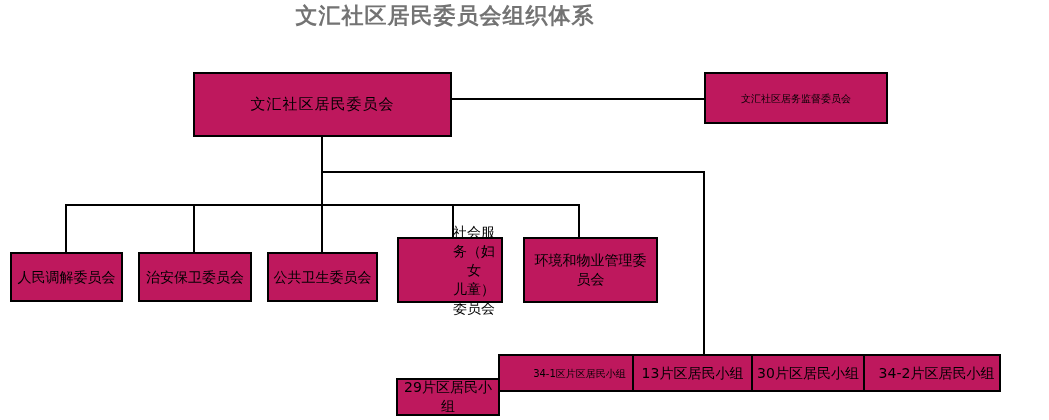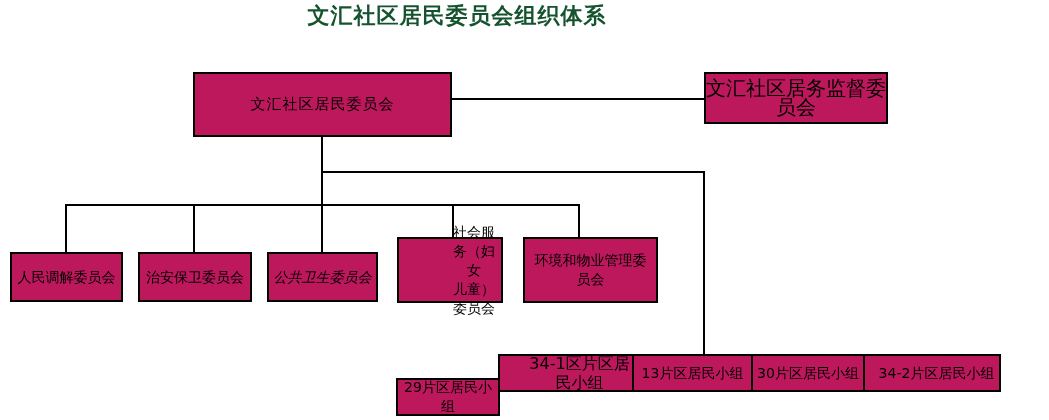--- a/index.html
+++ b/index.html
@@ -8,50 +8,49 @@
     width:1049px;height:420px;
     background:#ffffff;
     font-family:"DejaVu Sans","Liberation Sans",sans-serif;
     overflow:hidden;
   }
   .title{
     position:absolute;left:0;top:4px;width:890px;
     text-align:center;
     font-family:"Liberation Serif","DejaVu Serif",serif;
     font-weight:bold;font-size:22px;line-height:24px;
-    color:#14532d;
+    color:#737373;
     letter-spacing:1px;
-    padding-left:12px;
   }
   .box{
     position:absolute;
     box-sizing:border-box;
     background:#be185d;
     border:2px solid #000000;
     display:flex;align-items:center;justify-content:center;
     text-align:center;
     color:#000000;
   }
   .box .lbl{white-space:pre-line;line-height:19px;font-size:14px;}
   
   .root{left:193px;top:72px;width:259px;height:65px;}
   .root .lbl{font-size:15px;letter-spacing:1px;}
   .supervision{left:704px;top:72px;width:184px;height:52px;}
-  .supervision .lbl{font-size:20px;}
+  .supervision .lbl{font-size:10px;}
   .c1{left:10px;top:252px;width:113px;height:50px;}
   .c2{left:138px;top:252px;width:114px;height:50px;}
-  .c3{left:267px;top:252px;width:111px;height:50px;font-style:italic;}
+  .c3{left:267px;top:252px;width:111px;height:50px;}
   .c4{left:397px;top:237px;width:106px;height:66px;padding-left:48px;}
   .c5{left:523px;top:237px;width:135px;height:66px;}
   .grouprow{position:absolute;left:396px;top:354px;height:38px;display:flex;}
   .grouprow .box{position:relative;height:38px;}
   .grouprow .box + .box{margin-left:-2px;}
   .d1{width:104px;margin-top:24px;}
   .d2{width:136px;}
-  .d2 .lbl{font-size:16px;margin-left:27px;}
+  .d2 .lbl{font-size:10px;margin-left:27px;}
   .d3{width:121px;}
   .d4{width:114px;}
   .d5{width:138px;padding-left:9px;}
   
   .line{position:absolute;background:#000000;}
   .v-root{left:321px;top:137px;width:2px;height:68px;}
   .h-supervision{left:452px;top:98px;width:252px;height:2px;}
   .h-branch{left:322px;top:171px;width:383px;height:2px;}
   .v-branch{left:703px;top:171px;width:2px;height:185px;}
   .h-dist{left:65px;top:204px;width:515px;height:2px;}

